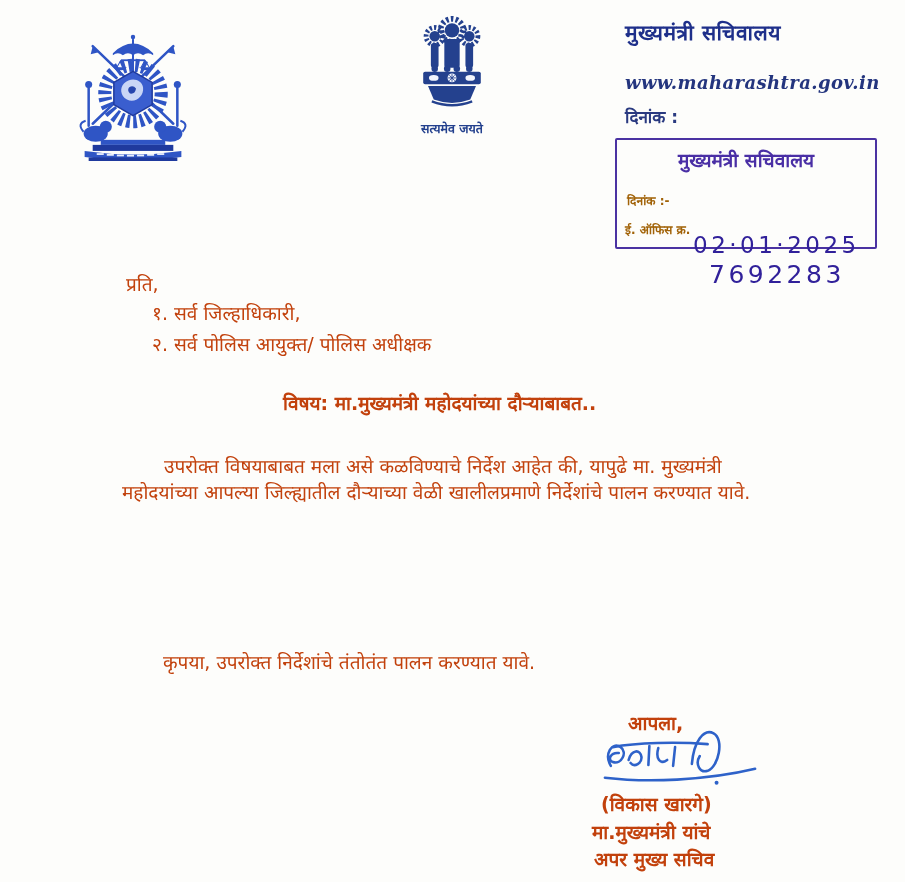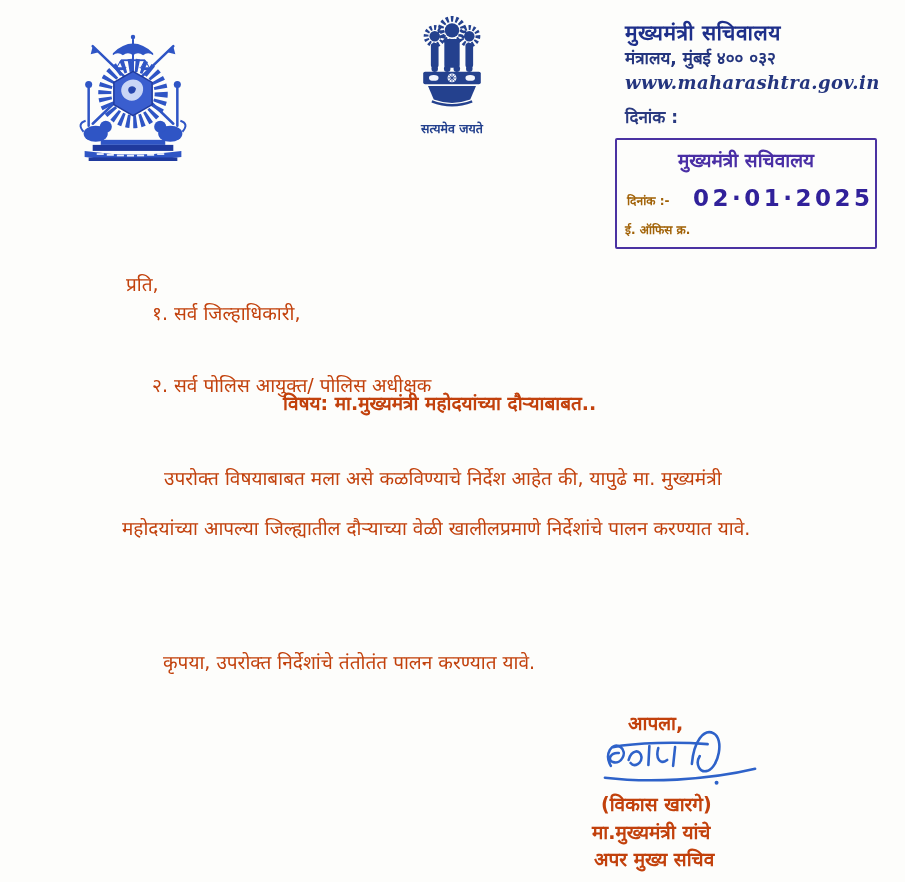--- a/index.html
+++ b/index.html
@@ -21,32 +21,32 @@
   .office-address{left:625px;top:46px;font-size:17px;font-weight:600;color:#24357e;}
   .office-url{left:625px;top:72px;font-size:18px;font-weight:600;font-style:italic;color:#24357e;font-family:"DejaVu Serif", serif;letter-spacing:.4px;}
   .date-label{left:625px;top:105px;font-size:17px;font-weight:600;color:#2a3a80;}
   
   .stamp{
     left:615px;top:138px;width:258px;height:107px;
     border:2.5px solid #4a32a2;border-radius:2px;
   }
   .stamp-title{position:absolute;left:0;right:0;top:7px;text-align:center;font-size:19px;font-weight:700;color:#4a2fa5;}
   .stamp-row-label{position:absolute;font-size:12px;font-weight:700;color:#a16207;}
-  .stamp-row-value{position:absolute;font-weight:700;color:#31219a;letter-spacing:3.5px;}
+  .stamp-row-value{position:absolute;font-weight:400;color:#31219a;letter-spacing:3.5px;margin-top:47px;}
   .stamp-date-label{left:10px;top:52px;}
   .stamp-date-value{left:76px;top:45px;font-size:23px;}
   .stamp-eoffice-label{left:8px;top:81px;}
   .stamp-eoffice-value{left:92px;top:73px;font-size:25px;}
   
   .devtxt{font-size:19px;color:#c2410c;}
   .prati{left:126px;top:271px;}
   .recipient-1{left:152px;top:300px;}
-  .recipient-2{left:152px;top:331px;margin-top:41px;}
+  .recipient-2{left:152px;top:331px;}
   .subject{left:283px;top:390px;font-weight:700;}
-  .paragraph{left:122px;top:453px;width:674px;line-height:50px;text-indent:42px;}
+  .paragraph{left:122px;top:453px;width:674px;line-height:26px;text-indent:42px;}
   .directives{left:163px;top:548px;width:652px;line-height:30px;}
   .directive{padding-left:16px;text-indent:-16px;}
   .closing{left:163px;top:649px;}
   
   .sig-salutation{left:628px;top:710px;font-weight:700;}
   .sig-svg{left:597px;top:726px;}
   .sig-name{left:601px;top:791px;font-weight:700;}
   .sig-desig1{left:592px;top:819px;font-weight:600;}
   .sig-desig2{left:594px;top:846px;font-weight:600;}
   
@@ -137,29 +137,29 @@
         <line x1="47.2" y1="73.3" x2="52.8" y2="67.7"></line>
     </g>
     <ellipse cx="31" cy="70.5" rx="5" ry="3" fill="#f2f5fd"></ellipse>
     <ellipse cx="69" cy="70.5" rx="5" ry="3" fill="#f2f5fd"></ellipse>
     <path d="M25,79 L75,79 L69,93 Q50,100 31,93 Z" fill="#24418e"></path>
     <path d="M29,95 Q50,103 71,95" stroke="#24418e" stroke-width="2.5" fill="none"></path>
   </svg>
   <div class="abs emblem-motto">सत्यमेव जयते</div>
 
   <div class="abs office-title">मुख्यमंत्री सचिवालय</div>
-  <div class="abs office-address">मंत्रालय, मुंबई ४०० ०३२</div>
   <div class="abs office-url">www.maharashtra.gov.in</div>
   <div class="abs date-label">दिनांक :</div>
 
   <div class="abs stamp">
     <div class="stamp-title">मुख्यमंत्री सचिवालय</div>
     <div class="stamp-row-label stamp-date-label">दिनांक :-</div>
     <div class="stamp-row-value stamp-date-value">02·01·2025</div>
     <div class="stamp-row-label stamp-eoffice-label">ई. ऑफिस क्र.</div>
+    <div class="stamp-row-value stamp-eoffice-value">7692283</div>
   </div>
 
   <div class="abs devtxt prati">प्रति,</div>
   <div class="abs devtxt recipient-1">१. सर्व जिल्हाधिकारी,</div>
   <div class="abs devtxt recipient-2">२. सर्व पोलिस आयुक्त/ पोलिस अधीक्षक</div>
 
   <div class="abs devtxt subject">विषय: मा.मुख्यमंत्री महोदयांच्या दौऱ्याबाबत..</div>
 
   <div class="abs devtxt paragraph">उपरोक्त विषयाबाबत मला असे कळविण्याचे निर्देश आहेत की, यापुढे मा. मुख्यमंत्री महोदयांच्या आपल्या जिल्ह्यातील दौऱ्याच्या वेळी खालीलप्रमाणे निर्देशांचे पालन करण्यात यावे.</div>
 

